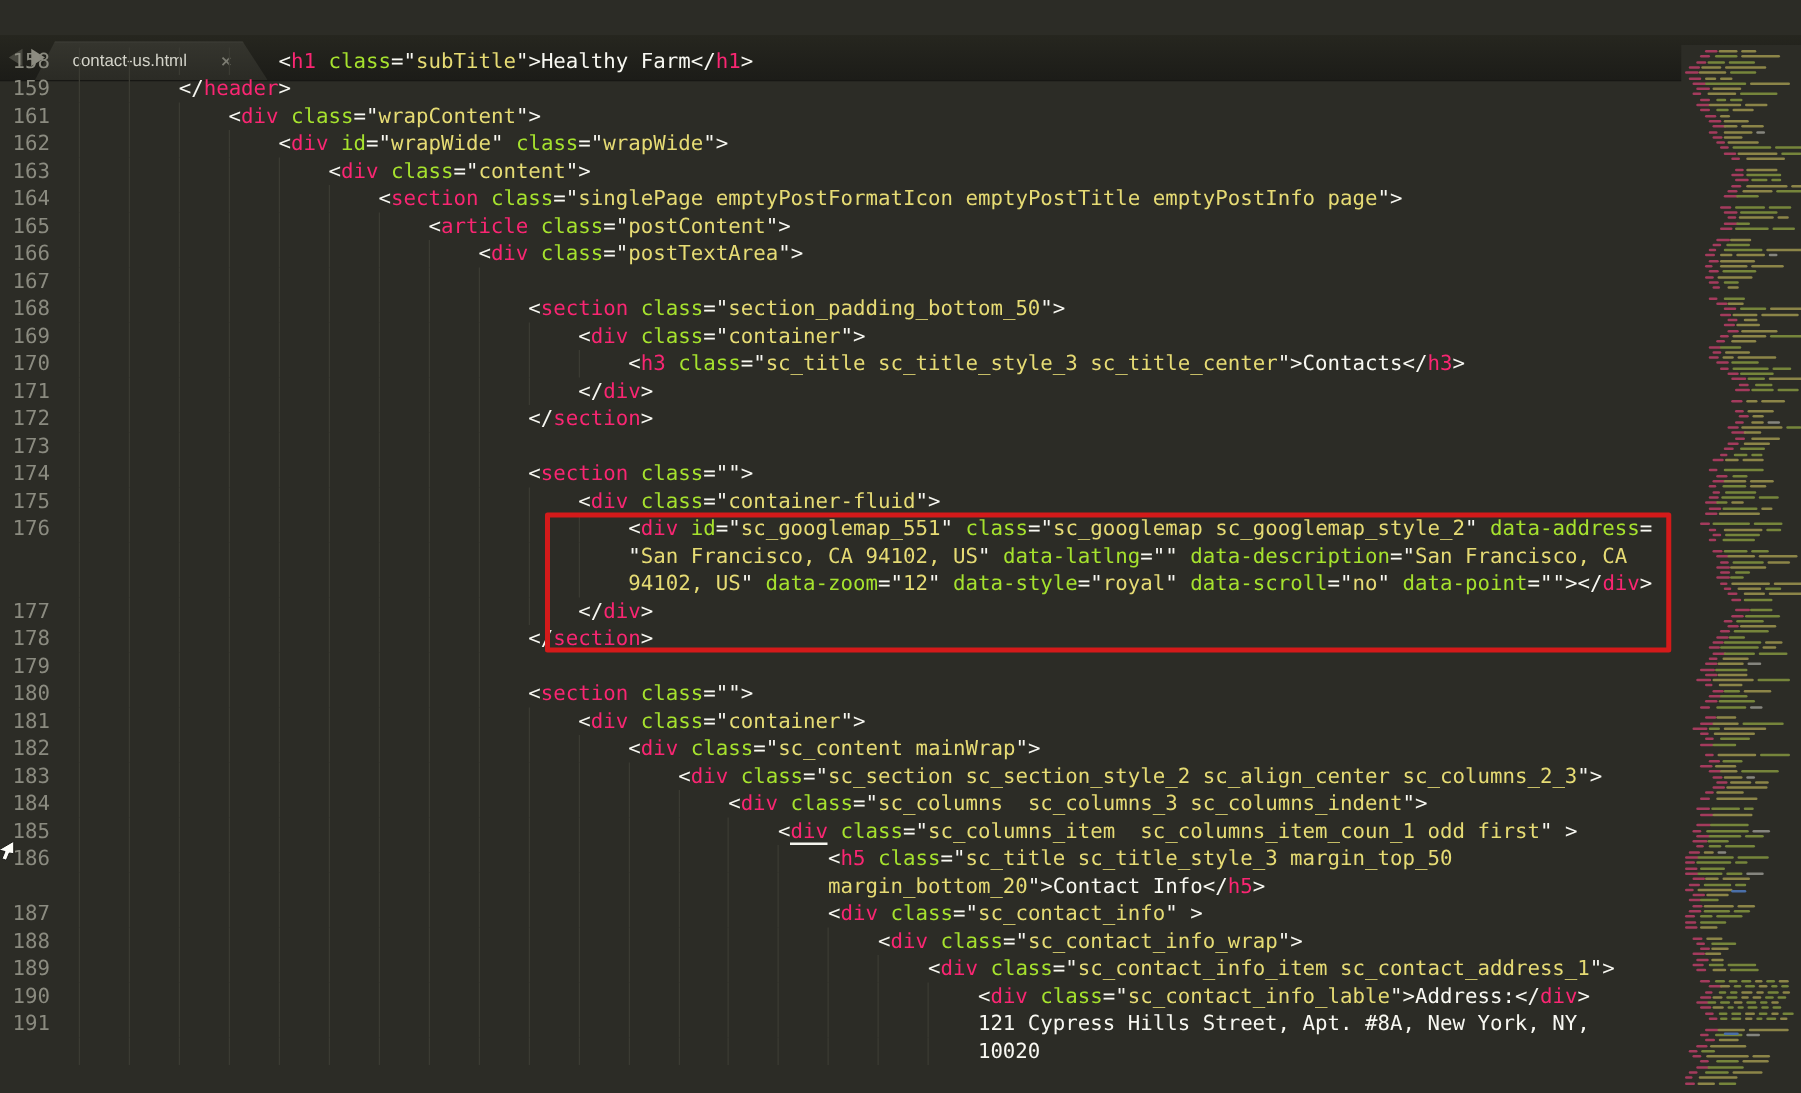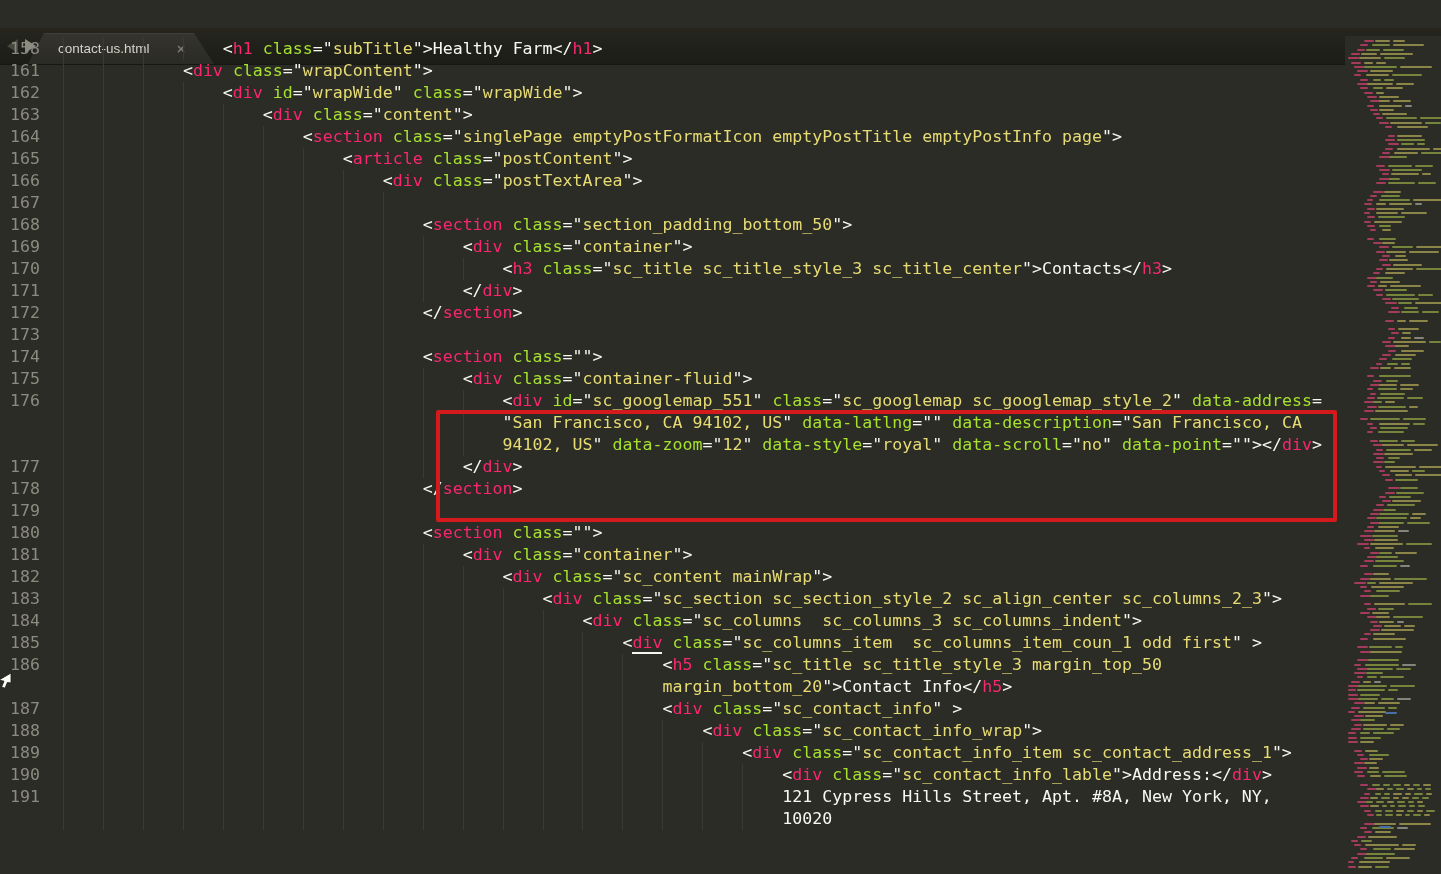--- a/index.html
+++ b/index.html
@@ -73,20 +73,21 @@
     <span class="tri tri-fwd"></span>
   </div>
   <div class="tab">
     <span class="tab-title">contact-us.html</span>
     <span class="tab-close">×</span>
   </div>
 </div>
 
 <div class="editor">
     <div class="row"><span class="ln">158</span><span class="code"><i class="gd" style="left: 0ch;"></i><i class="gd" style="left: 4ch;"></i><i class="gd" style="left: 8ch;"></i><i class="gd" style="left: 12ch;"></i>                <span class="tk-p">&lt;</span><span class="tk-t">h1</span><span class="tk-p"> </span><span class="tk-a">class</span><span class="tk-p">="</span><span class="tk-s">subTitle</span><span class="tk-p">"&gt;</span><span class="tk-x">Healthy Farm</span><span class="tk-p">&lt;/</span><span class="tk-t">h1</span><span class="tk-p">&gt;</span></span></div>
+    <div class="row"><span class="ln">159</span><span class="code"><i class="gd" style="left: 0ch;"></i><i class="gd" style="left: 4ch;"></i>        <span class="tk-p">&lt;/</span><span class="tk-t">header</span><span class="tk-p">&gt;</span></span></div>
     <div class="row"><span class="ln">161</span><span class="code"><i class="gd" style="left: 0ch;"></i><i class="gd" style="left: 4ch;"></i><i class="gd" style="left: 8ch;"></i>            <span class="tk-p">&lt;</span><span class="tk-t">div</span><span class="tk-p"> </span><span class="tk-a">class</span><span class="tk-p">="</span><span class="tk-s">wrapContent</span><span class="tk-p">"&gt;</span></span></div>
     <div class="row"><span class="ln">162</span><span class="code"><i class="gd" style="left: 0ch;"></i><i class="gd" style="left: 4ch;"></i><i class="gd" style="left: 8ch;"></i><i class="gd" style="left: 12ch;"></i>                <span class="tk-p">&lt;</span><span class="tk-t">div</span><span class="tk-p"> </span><span class="tk-a">id</span><span class="tk-p">="</span><span class="tk-s">wrapWide</span><span class="tk-p">" </span><span class="tk-a">class</span><span class="tk-p">="</span><span class="tk-s">wrapWide</span><span class="tk-p">"&gt;</span></span></div>
     <div class="row"><span class="ln">163</span><span class="code"><i class="gd" style="left: 0ch;"></i><i class="gd" style="left: 4ch;"></i><i class="gd" style="left: 8ch;"></i><i class="gd" style="left: 12ch;"></i><i class="gd" style="left: 16ch;"></i>                    <span class="tk-p">&lt;</span><span class="tk-t">div</span><span class="tk-p"> </span><span class="tk-a">class</span><span class="tk-p">="</span><span class="tk-s">content</span><span class="tk-p">"&gt;</span></span></div>
     <div class="row"><span class="ln">164</span><span class="code"><i class="gd" style="left: 0ch;"></i><i class="gd" style="left: 4ch;"></i><i class="gd" style="left: 8ch;"></i><i class="gd" style="left: 12ch;"></i><i class="gd" style="left: 16ch;"></i><i class="gd" style="left: 20ch;"></i>                        <span class="tk-p">&lt;</span><span class="tk-t">section</span><span class="tk-p"> </span><span class="tk-a">class</span><span class="tk-p">="</span><span class="tk-s">singlePage emptyPostFormatIcon emptyPostTitle emptyPostInfo page</span><span class="tk-p">"&gt;</span></span></div>
     <div class="row"><span class="ln">165</span><span class="code"><i class="gd" style="left: 0ch;"></i><i class="gd" style="left: 4ch;"></i><i class="gd" style="left: 8ch;"></i><i class="gd" style="left: 12ch;"></i><i class="gd" style="left: 16ch;"></i><i class="gd" style="left: 20ch;"></i><i class="gd" style="left: 24ch;"></i>                            <span class="tk-p">&lt;</span><span class="tk-t">article</span><span class="tk-p"> </span><span class="tk-a">class</span><span class="tk-p">="</span><span class="tk-s">postContent</span><span class="tk-p">"&gt;</span></span></div>
     <div class="row"><span class="ln">166</span><span class="code"><i class="gd" style="left: 0ch;"></i><i class="gd" style="left: 4ch;"></i><i class="gd" style="left: 8ch;"></i><i class="gd" style="left: 12ch;"></i><i class="gd" style="left: 16ch;"></i><i class="gd" style="left: 20ch;"></i><i class="gd" style="left: 24ch;"></i><i class="gd" style="left: 28ch;"></i>                                <span class="tk-p">&lt;</span><span class="tk-t">div</span><span class="tk-p"> </span><span class="tk-a">class</span><span class="tk-p">="</span><span class="tk-s">postTextArea</span><span class="tk-p">"&gt;</span></span></div>
     <div class="row"><span class="ln">167</span><span class="code"><i class="gd" style="left: 0ch;"></i><i class="gd" style="left: 4ch;"></i><i class="gd" style="left: 8ch;"></i><i class="gd" style="left: 12ch;"></i><i class="gd" style="left: 16ch;"></i><i class="gd" style="left: 20ch;"></i><i class="gd" style="left: 24ch;"></i><i class="gd" style="left: 28ch;"></i><i class="gd" style="left: 32ch;"></i>                                    </span></div>
     <div class="row"><span class="ln">168</span><span class="code"><i class="gd" style="left: 0ch;"></i><i class="gd" style="left: 4ch;"></i><i class="gd" style="left: 8ch;"></i><i class="gd" style="left: 12ch;"></i><i class="gd" style="left: 16ch;"></i><i class="gd" style="left: 20ch;"></i><i class="gd" style="left: 24ch;"></i><i class="gd" style="left: 28ch;"></i><i class="gd" style="left: 32ch;"></i>                                    <span class="tk-p">&lt;</span><span class="tk-t">section</span><span class="tk-p"> </span><span class="tk-a">class</span><span class="tk-p">="</span><span class="tk-s">section_padding_bottom_50</span><span class="tk-p">"&gt;</span></span></div>
     <div class="row"><span class="ln">169</span><span class="code"><i class="gd" style="left: 0ch;"></i><i class="gd" style="left: 4ch;"></i><i class="gd" style="left: 8ch;"></i><i class="gd" style="left: 12ch;"></i><i class="gd" style="left: 16ch;"></i><i class="gd" style="left: 20ch;"></i><i class="gd" style="left: 24ch;"></i><i class="gd" style="left: 28ch;"></i><i class="gd" style="left: 32ch;"></i><i class="gd" style="left: 36ch;"></i>                                        <span class="tk-p">&lt;</span><span class="tk-t">div</span><span class="tk-p"> </span><span class="tk-a">class</span><span class="tk-p">="</span><span class="tk-s">container</span><span class="tk-p">"&gt;</span></span></div>
     <div class="row"><span class="ln">170</span><span class="code"><i class="gd" style="left: 0ch;"></i><i class="gd" style="left: 4ch;"></i><i class="gd" style="left: 8ch;"></i><i class="gd" style="left: 12ch;"></i><i class="gd" style="left: 16ch;"></i><i class="gd" style="left: 20ch;"></i><i class="gd" style="left: 24ch;"></i><i class="gd" style="left: 28ch;"></i><i class="gd" style="left: 32ch;"></i><i class="gd" style="left: 36ch;"></i><i class="gd" style="left: 40ch;"></i>                                            <span class="tk-p">&lt;</span><span class="tk-t">h3</span><span class="tk-p"> </span><span class="tk-a">class</span><span class="tk-p">="</span><span class="tk-s">sc_title sc_title_style_3 sc_title_center</span><span class="tk-p">"&gt;</span><span class="tk-x">Contacts</span><span class="tk-p">&lt;/</span><span class="tk-t">h3</span><span class="tk-p">&gt;</span></span></div>

